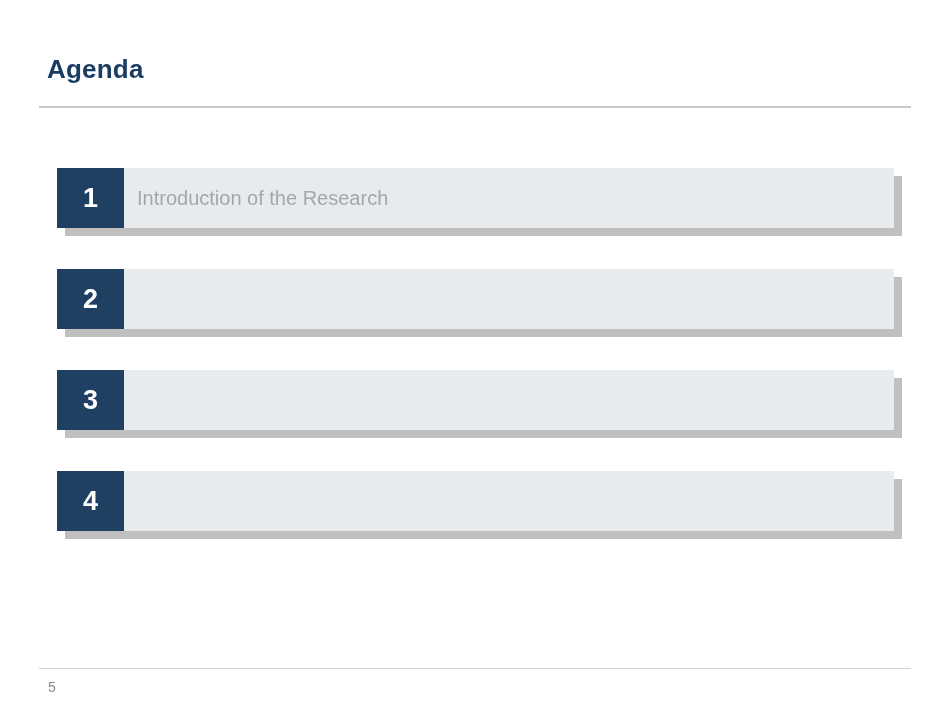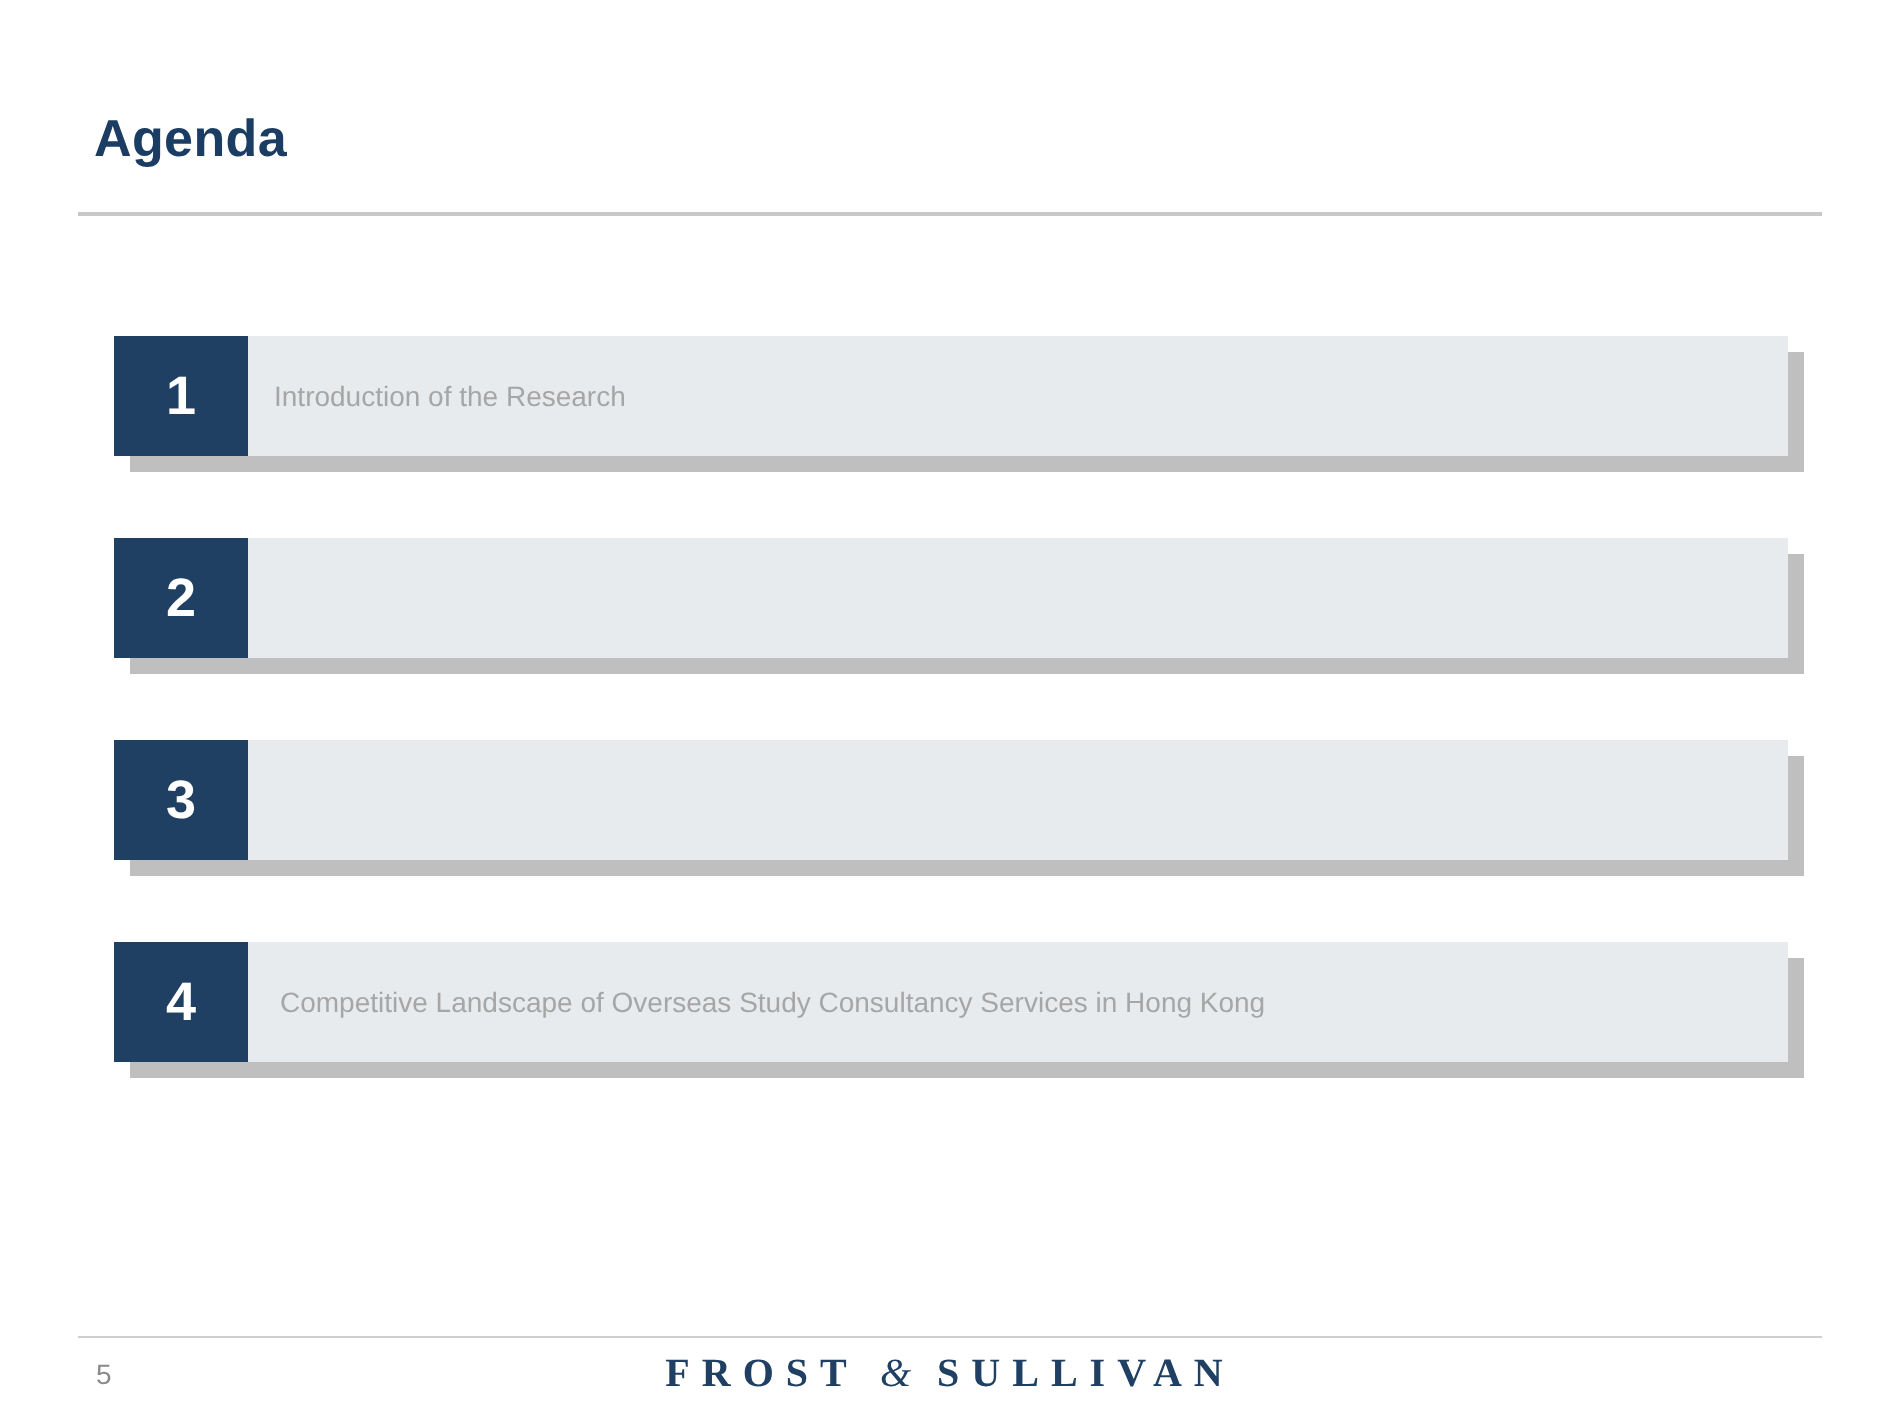--- a/index.html
+++ b/index.html
@@ -81,21 +81,21 @@
     align-items: center;
     justify-content: center;
   }
   .row-label {
     position: absolute;
     left: 80px;
     top: 0;
     height: 60px;
     display: flex;
     align-items: center;
-    font-size: 14px;
+    font-size: 20px;
     color: #a6a6a6;
     white-space: nowrap;
   }
   .row-label.active {
     color: #000000;
     font-weight: bold;
   }
   .row-label.indent {
     left: 83px;
   }
@@ -158,26 +158,20 @@
     <div class="agenda-row">
       <div class="row-shadow"></div>
       <div class="row-bar"></div>
       <div class="row-num">3</div>
     </div>
 
     <div class="agenda-row">
       <div class="row-shadow"></div>
       <div class="row-bar"></div>
       <div class="row-num">4</div>
-      <div class="row-label indent">Competitive Landscape of Overseas Study Consultancy Services in Hong Kong</div>
     </div>
 
   </div>
 
   <div class="footer-rule"></div>
   <div class="page-number">5</div>
-  <div class="brand">
-    <span>FROST</span>
-    <span class="amp">&amp;</span>
-    <span>SULLIVAN</span>
-  </div>
 
 </div>
 
 </body></html>

